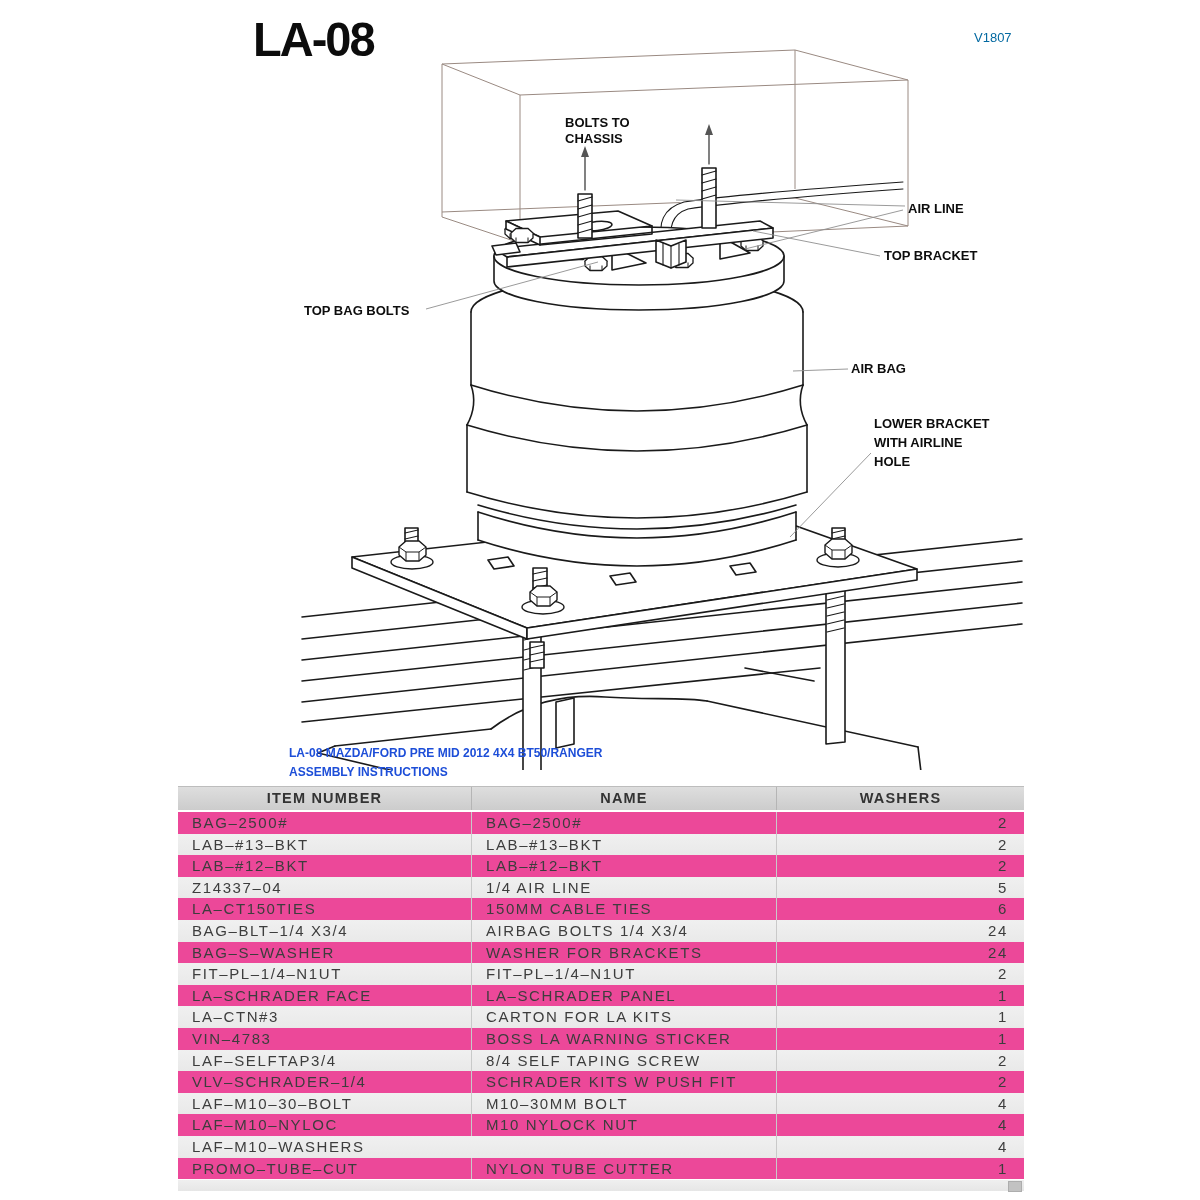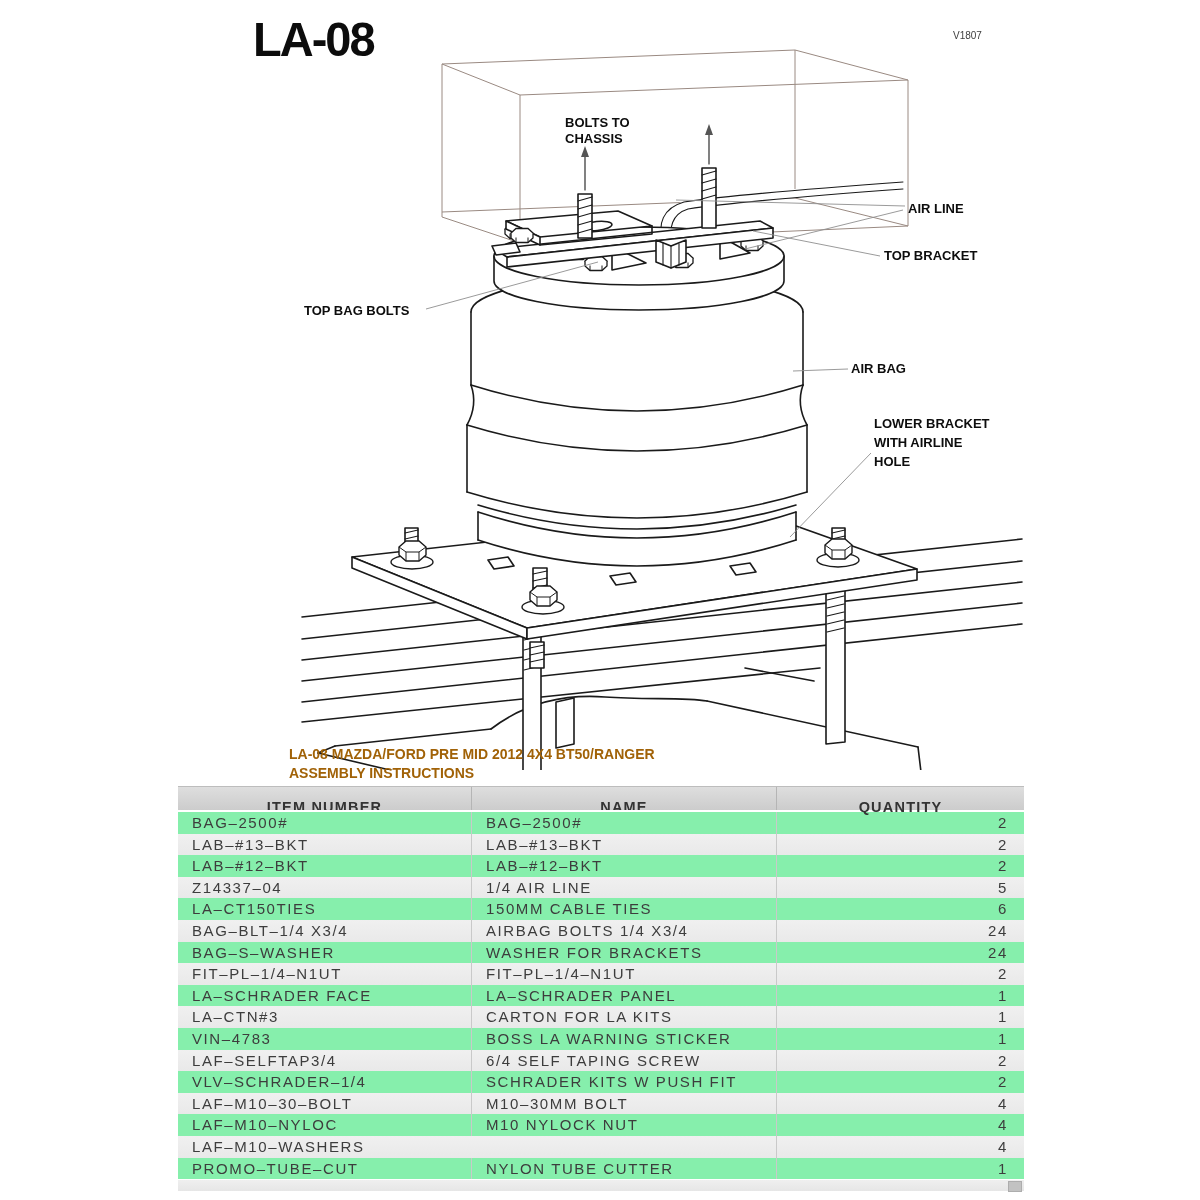--- a/index.html
+++ b/index.html
@@ -1,43 +1,43 @@
 <!DOCTYPE html>
 <html><head>
 <meta charset="utf-8">
 <style>
   html,body{margin:0;padding:0;background:#fff;}
   #page{position:relative;width:1080px;height:1200px;background:#ffffff;overflow:hidden;
         font-family:"Liberation Sans",sans-serif;}
   
   #logo{position:absolute;left:253px;top:12px;font-size:47px;font-weight:900;
         letter-spacing:-2px;color:#0c0c0c;transform:scaleY(1.02);}
-  #version{position:absolute;left:953px;top:30px;font-size:10px;color:#404040;}
+  #version{position:absolute;left:974px;top:30px;font-size:13px;color:#0369a1;}
   
   #diagram{position:absolute;left:0;top:0;width:1200px;height:770px;}
   
-  .caption{position:absolute;left:289px;font-size:14px;font-weight:bold;color:#a16207;
+  .caption{position:absolute;left:289px;font-size:12px;font-weight:bold;color:#1d4ed8;
            letter-spacing:0px;}
   #cap1{top:746px;}
   #cap2{top:765px;}
   
   #parts-table{position:absolute;left:178px;top:786px;width:846px;font-size:15px;color:#3d3d3d;}
   .thead{display:flex;height:23px;line-height:23px;
          background:linear-gradient(#dedede,#cccccc);
          border-top:1px solid #bdbdbd;border-bottom:2px solid #ffffff;
          font-weight:bold;color:#333;font-size:14.5px;letter-spacing:1.2px;}
   .thead>div{text-align:center;}
-  .trow{display:flex;height:21.6px;line-height:21.6px;background:#86efac;letter-spacing:1.6px;}
+  .trow{display:flex;height:21.6px;line-height:21.6px;background:#ec4899;letter-spacing:1.6px;}
   .trow.alt{background:linear-gradient(#f0f0f0,#e9e9e9);justify-content:space-between;}
   .c1{width:293px;padding-left:14px;box-sizing:border-box;white-space:nowrap;overflow:hidden;}
   .c2{width:305px;padding-left:14px;box-sizing:border-box;border-left:1px solid #c9c9c9;
       white-space:nowrap;overflow:hidden;}
   .c3{width:248px;padding-right:16px;box-sizing:border-box;border-left:1px solid #c9c9c9;
       text-align:right;white-space:nowrap;}
-  .thead .c1,.thead .c2,.thead .c3{padding:9px;border-left-color:#b5b5b5;}
+  .thead .c1,.thead .c2,.thead .c3{padding:0;border-left-color:#b5b5b5;}
   #partial-row{height:11px;background:linear-gradient(#efefef,#e6e6e6);
                border-top:1px solid #fff;position:relative;}
   #partial-thumb{position:absolute;right:2px;top:1px;width:12px;height:9px;background:#c2c2c2;
                  border:1px solid #adadad;}
   
   .blk{stroke:#1a1a1a;fill:none;stroke-width:1.6;stroke-linecap:round;stroke-linejoin:round;}
   .blkf{stroke:#1a1a1a;fill:#ffffff;stroke-width:1.6;stroke-linejoin:round;}
   .thin{stroke:#1a1a1a;fill:none;stroke-width:1.1;stroke-linecap:round;}
   .wire{stroke:#9a8a82;fill:none;stroke-width:1;}
   .leader{stroke:#8f8f8f;fill:none;stroke-width:0.9;}
@@ -220,21 +220,21 @@
     <text class="lbl" x="874" y="466">HOLE</text>
   </svg>
 
   <div class="caption" id="cap1">LA-08 MAZDA/FORD PRE MID 2012 4X4 BT50/RANGER</div>
   <div class="caption" id="cap2">ASSEMBLY INSTRUCTIONS</div>
 
   <div id="parts-table">
     <div class="thead">
       <div class="c1">ITEM NUMBER</div>
       <div class="c2">NAME</div>
-      <div class="c3">QUANTITY</div>
+      <div class="c3">WASHERS</div>
     </div>
     <div id="tbody">
 
         <div class="trow">
           <div class="c1">BAG–2500#</div>
           <div class="c2">BAG–2500#</div>
           <div class="c3">2</div>
         </div>
 
         <div class="trow alt">
@@ -292,21 +292,21 @@
         </div>
 
         <div class="trow">
           <div class="c1">VIN–4783</div>
           <div class="c2">BOSS LA WARNING STICKER</div>
           <div class="c3">1</div>
         </div>
 
         <div class="trow alt">
           <div class="c1">LAF–SELFTAP3/4</div>
-          <div class="c2">6/4 SELF TAPING SCREW</div>
+          <div class="c2">8/4 SELF TAPING SCREW</div>
           <div class="c3">2</div>
         </div>
 
         <div class="trow">
           <div class="c1">VLV–SCHRADER–1/4</div>
           <div class="c2">SCHRADER KITS W PUSH FIT</div>
           <div class="c3">2</div>
         </div>
 
         <div class="trow alt">

